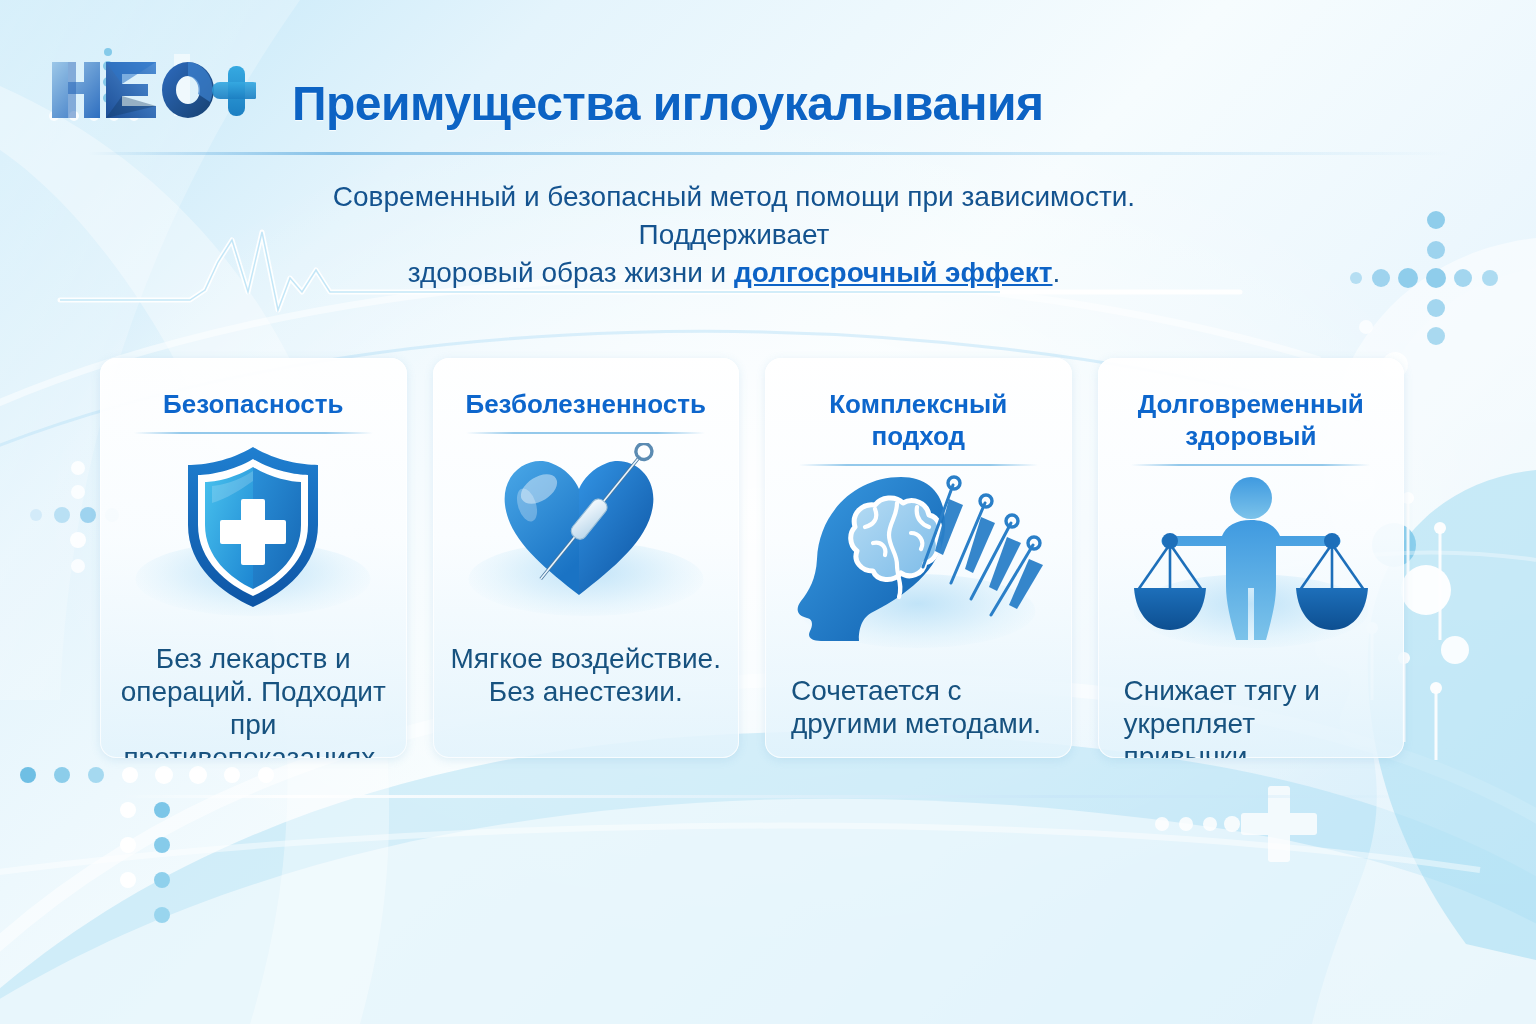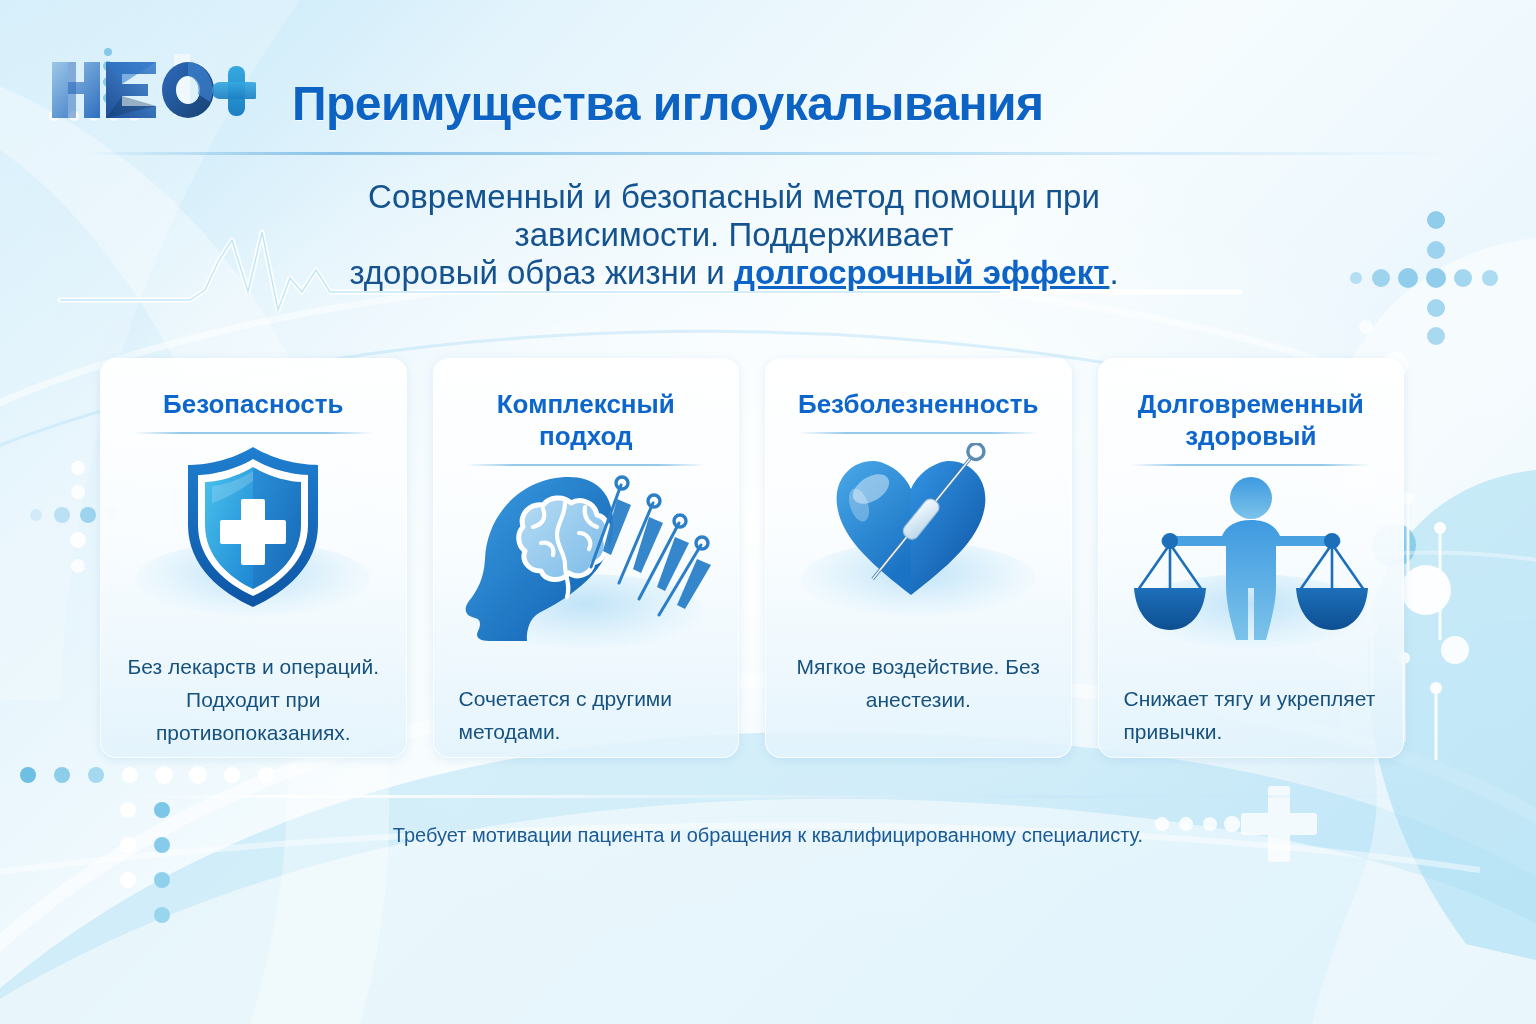--- a/index.html
+++ b/index.html
@@ -54,21 +54,21 @@
     background: linear-gradient(to right, rgba(160,210,240,0), rgba(120,185,228,0.85) 18%, rgba(150,205,238,0.6) 62%, rgba(160,210,240,0));
     border-radius: 2px;
   }
 
   
   .subtitle {
     position: absolute;
     left: 268px; top: 178px;
     width: 932px;
     text-align: center;
-    font-size: 33px;
+    font-size: 28px;
     line-height: 38px;
     color: #14538f;
   }
   .subtitle b { color: #0d63c6; font-weight: bold; text-decoration: underline; }
 
   
   .cards {
     position: absolute;
     left: 100px; top: 358px;
     width: 1304px; height: 400px;
@@ -111,23 +111,23 @@
     left: 50%;
     bottom: 4px;
     transform: translateX(-50%);
     width: 235px; height: 74px;
     border-radius: 50%;
     background: radial-gradient(ellipse at 50% 40%, rgba(176,220,246,0.75) 0%, rgba(205,235,250,0.32) 55%, rgba(255,255,255,0) 78%);
   }
   .card-icon svg { position: relative; display: block; }
   .card-text {
     position: relative;
-    margin: 30px 16px 0;
+    margin: 22px 16px 0;
     text-align: center;
-    font-size: 21px;
+    font-size: 28px;
     line-height: 33px;
     color: #17527f;
   }
   .card--c3 .card-text, .card--c4 .card-text { text-align: left; padding-left: 10px; }
 
   
   .footer-rule {
     position: absolute;
     left: 120px; top: 795px; width: 1300px; height: 3px;
     background: linear-gradient(to right, rgba(185,222,245,0), rgba(255,255,255,0.95) 14%, rgba(200,230,248,0.75) 72%, rgba(185,222,245,0));
@@ -370,20 +370,59 @@
           <path d="M75 28 C 60 38, 44 42, 34 43 L34 60 C 48 56, 64 46, 75 38 Z" fill="#ffffff" opacity="0.18"></path>
           <g fill="#ffffff">
             <rect x="63" y="56" width="24" height="66" rx="2"></rect>
             <rect x="42" y="77" width="66" height="24" rx="2"></rect>
           </g>
         </svg>
       </div>
       <div class="card-text">Без лекарств и операций. Подходит при противопоказаниях.</div>
     </div>
 
+    <div class="card card--c2">
+      <div class="card-title">Безболезненность</div>
+      <div class="card-rule"></div>
+      <div class="card-icon">
+        <div class="icon-glow"></div>
+        <svg width="190" height="168" viewBox="0 0 190 168" xmlns="http://www.w3.org/2000/svg">
+          <defs>
+            <linearGradient id="hrtL" x1="0" y1="0" x2="0.5" y2="1">
+              <stop offset="0%" stop-color="#4aa8e8"></stop>
+                <stop offset="100%" stop-color="#1a73c4"></stop>
+            </linearGradient>
+            <linearGradient id="hrtR" x1="0.2" y1="0" x2="1" y2="1">
+              <stop offset="0%" stop-color="#2f8ede"></stop>
+                <stop offset="100%" stop-color="#0c52a0"></stop>
+            </linearGradient>
+            <linearGradient id="ndl" x1="0" y1="0" x2="1" y2="1">
+              <stop offset="0%" stop-color="#f8fcff"></stop>
+                <stop offset="100%" stop-color="#b9d6ea"></stop>
+            </linearGradient>
+          </defs>
+
+          <path d="M88 152 C 52 124, 18 96, 14 62 C 10 30, 38 12, 60 20 C 74 25, 84 36, 88 46 L88 152 Z" fill="url(#hrtL)"></path>
+
+          <path d="M88 152 C 124 124, 158 96, 162 62 C 166 30, 138 12, 116 20 C 102 25, 92 36, 88 46 L88 152 Z" fill="url(#hrtR)"></path>
+
+          <ellipse cx="48" cy="46" rx="20" ry="12" transform="rotate(-32 48 46)" fill="#ffffff" opacity="0.42"></ellipse>
+          <ellipse cx="36" cy="62" rx="9" ry="17" transform="rotate(-18 36 62)" fill="#ffffff" opacity="0.28"></ellipse>
+
+          <g transform="rotate(39 95 80)">
+            <line x1="95" y1="-6" x2="95" y2="152" stroke="#4a79a0" stroke-width="3.2"></line>
+            <line x1="95" y1="-6" x2="95" y2="152" stroke="#eaf5fd" stroke-width="1.6"></line>
+            <circle cx="95" cy="-12" r="8" fill="none" stroke="#5b8bb2" stroke-width="3.4"></circle>
+            <rect x="87" y="52" width="16" height="46" rx="7" fill="url(#ndl)" stroke="#9dc0d8" stroke-width="1.1"></rect>
+          </g>
+        </svg>
+      </div>
+      <div class="card-text">Мягкое воздействие. Без анестезии.</div>
+    </div>
+
     <div class="card card--c3">
       <div class="card-title">Комплексный подход</div>
       <div class="card-rule"></div>
       <div class="card-icon">
         <div class="icon-glow"></div>
         <svg width="250" height="176" viewBox="0 0 250 176" xmlns="http://www.w3.org/2000/svg">
           <defs>
             <linearGradient id="hdG" x1="0" y1="0" x2="1" y2="1">
               <stop offset="0%" stop-color="#3a9be2"></stop>
                 <stop offset="100%" stop-color="#0f5fae"></stop>
@@ -436,59 +475,20 @@
               <circle cx="193" cy="30" r="6"></circle>
               <circle cx="219" cy="50" r="6"></circle>
               <circle cx="241" cy="72" r="6"></circle>
             </g>
           </g>
         </svg>
       </div>
       <div class="card-text">Сочетается с другими методами.</div>
     </div>
 
-    <div class="card card--c2">
-      <div class="card-title">Безболезненность</div>
-      <div class="card-rule"></div>
-      <div class="card-icon">
-        <div class="icon-glow"></div>
-        <svg width="190" height="168" viewBox="0 0 190 168" xmlns="http://www.w3.org/2000/svg">
-          <defs>
-            <linearGradient id="hrtL" x1="0" y1="0" x2="0.5" y2="1">
-              <stop offset="0%" stop-color="#4aa8e8"></stop>
-                <stop offset="100%" stop-color="#1a73c4"></stop>
-            </linearGradient>
-            <linearGradient id="hrtR" x1="0.2" y1="0" x2="1" y2="1">
-              <stop offset="0%" stop-color="#2f8ede"></stop>
-                <stop offset="100%" stop-color="#0c52a0"></stop>
-            </linearGradient>
-            <linearGradient id="ndl" x1="0" y1="0" x2="1" y2="1">
-              <stop offset="0%" stop-color="#f8fcff"></stop>
-                <stop offset="100%" stop-color="#b9d6ea"></stop>
-            </linearGradient>
-          </defs>
-
-          <path d="M88 152 C 52 124, 18 96, 14 62 C 10 30, 38 12, 60 20 C 74 25, 84 36, 88 46 L88 152 Z" fill="url(#hrtL)"></path>
-
-          <path d="M88 152 C 124 124, 158 96, 162 62 C 166 30, 138 12, 116 20 C 102 25, 92 36, 88 46 L88 152 Z" fill="url(#hrtR)"></path>
-
-          <ellipse cx="48" cy="46" rx="20" ry="12" transform="rotate(-32 48 46)" fill="#ffffff" opacity="0.42"></ellipse>
-          <ellipse cx="36" cy="62" rx="9" ry="17" transform="rotate(-18 36 62)" fill="#ffffff" opacity="0.28"></ellipse>
-
-          <g transform="rotate(39 95 80)">
-            <line x1="95" y1="-6" x2="95" y2="152" stroke="#4a79a0" stroke-width="3.2"></line>
-            <line x1="95" y1="-6" x2="95" y2="152" stroke="#eaf5fd" stroke-width="1.6"></line>
-            <circle cx="95" cy="-12" r="8" fill="none" stroke="#5b8bb2" stroke-width="3.4"></circle>
-            <rect x="87" y="52" width="16" height="46" rx="7" fill="url(#ndl)" stroke="#9dc0d8" stroke-width="1.1"></rect>
-          </g>
-        </svg>
-      </div>
-      <div class="card-text">Мягкое воздействие. Без анестезии.</div>
-    </div>
-
     <div class="card card--c4">
       <div class="card-title">Долговременный здоровый</div>
       <div class="card-rule"></div>
       <div class="card-icon">
         <div class="icon-glow"></div>
         <svg width="250" height="170" viewBox="0 0 250 170" xmlns="http://www.w3.org/2000/svg">
           <defs>
             <linearGradient id="prG" x1="0" y1="0" x2="0" y2="1">
               <stop offset="0%" stop-color="#3f9ae0"></stop>
                 <stop offset="100%" stop-color="#7cc3ea"></stop>
@@ -521,15 +521,14 @@
           </g>
           <path d="M170 114 L242 114 C 240 142, 224 156, 206 156 C 188 156, 172 142, 170 114 Z" fill="url(#panG)"></path>
         </svg>
       </div>
       <div class="card-text">Снижает тягу и укрепляет привычки.</div>
     </div>
 
   </div>
 
   <div class="footer-rule"></div>
-  <div class="footer-note">Требует мотивации пациента и обращения к квалифицированному специалисту.</div>
 
 </div>
 
 </body></html>

